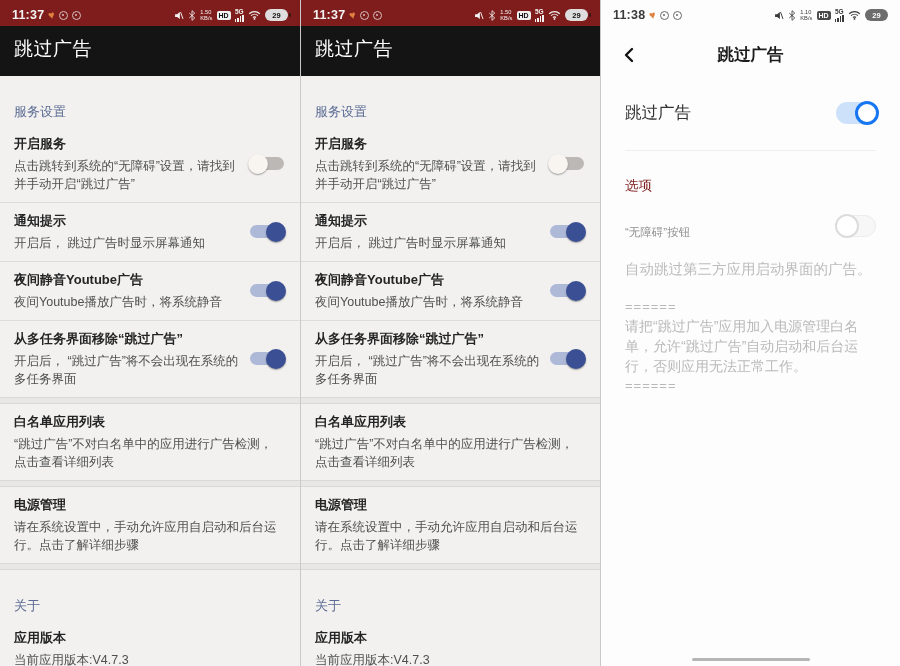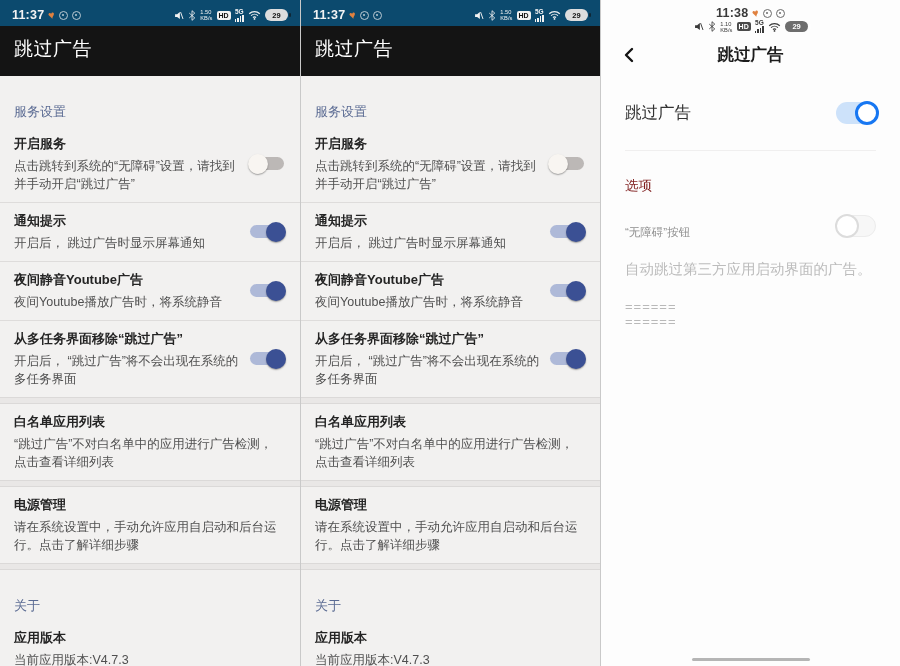--- a/index.html
+++ b/index.html
@@ -5,22 +5,22 @@
   * { margin:0; padding:0; box-sizing:border-box; }
   html,body { width:900px; height:666px; overflow:hidden; }
   body { display:flex; font-family:"Liberation Sans","DejaVu Sans",sans-serif; background:#fff; }
   .phone { width:300px; height:666px; overflow:hidden; position:relative; flex-shrink:0; }
   .phone + .phone { border-left:1px solid #c9c9c9; }
   .phone.dark { background:#f2f1f0; }
   .phone.light { background:#fdfdfd; }
 
   
   .statusbar { display:flex; justify-content:space-between; align-items:center; padding:6px 12px 2px 12px; height:26px; }
-  .dark .statusbar { color:#f3f3f3; background:#0c4a6e; }
-  .light .statusbar { color:#3a3a3a; background:transparent;flex-direction:column; }
+  .dark .statusbar { color:#f3f3f3; background:#7f1d1d; }
+  .light .statusbar { color:#3a3a3a; background:transparent; }
   .sb-left, .sb-right { display:flex; align-items:center; gap:4px; }
   .sb-time { font-size:12.5px; font-weight:600; letter-spacing:.2px; }
   .heart { color:#e0813f; font-size:11px; line-height:10px; transform:rotate(-12deg); }
   .sb-circ { width:9px; height:9px; border:1px solid currentColor; border-radius:50%; opacity:.75; display:inline-block; position:relative; }
   .sb-circ::after { content:""; position:absolute; left:2.5px; top:2.5px; width:2px; height:2px; background:currentColor; border-radius:50%; }
   .sb-right svg { display:block; }
   .speed { display:flex; flex-direction:column; align-items:center; line-height:6px; }
   .speed span { font-size:6px; transform:scale(.95); }
   .hd-badge { font-size:7px; font-weight:700; border-radius:2px; padding:1px 2px; line-height:7px; }
   .dark .hd-badge { background:#f2f2f2; color:#111; }
@@ -417,18 +417,19 @@
       </span>
       <span class="v-toggle off">
           <span class="thm"></span>
         </span>
     </div>
 
     <div class="hint">自动跳过第三方应用启动界面的广告。</div>
 
     <div class="notice">
       <div class="eq">======</div>
+      <div class="bd">请把“跳过广告”应用加入电源管理白名单，允许“跳过广告”自动启动和后台运行，否则应用无法正常工作。</div>
       <div class="eq">======</div>
     </div>
   </div>
 
   <div class="home-indicator"></div>
 </div>
 
 </body></html>

